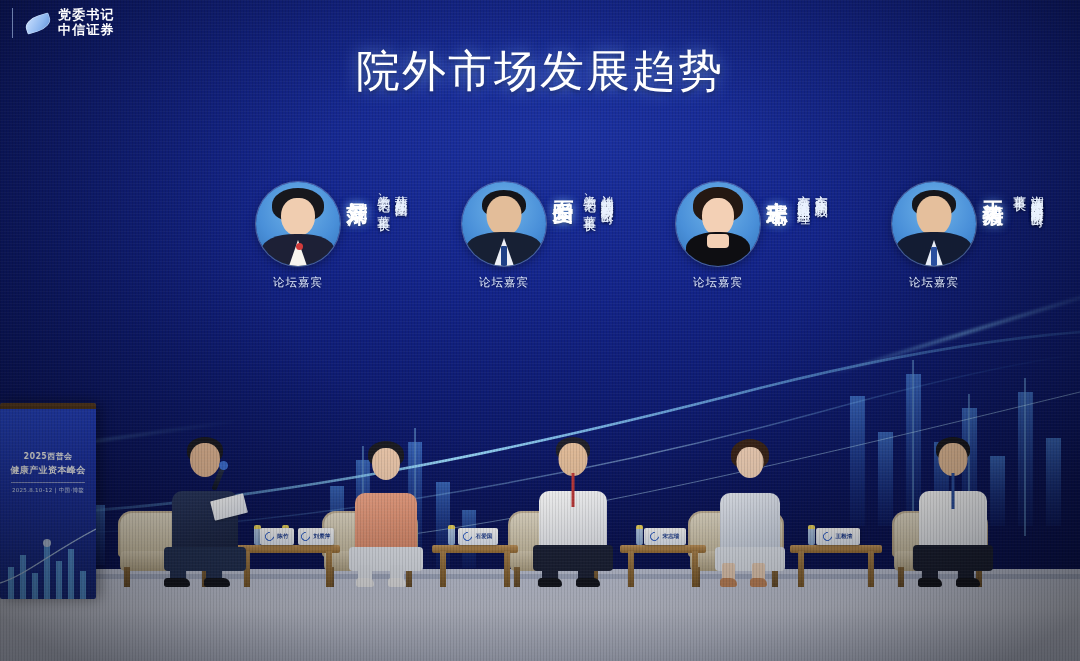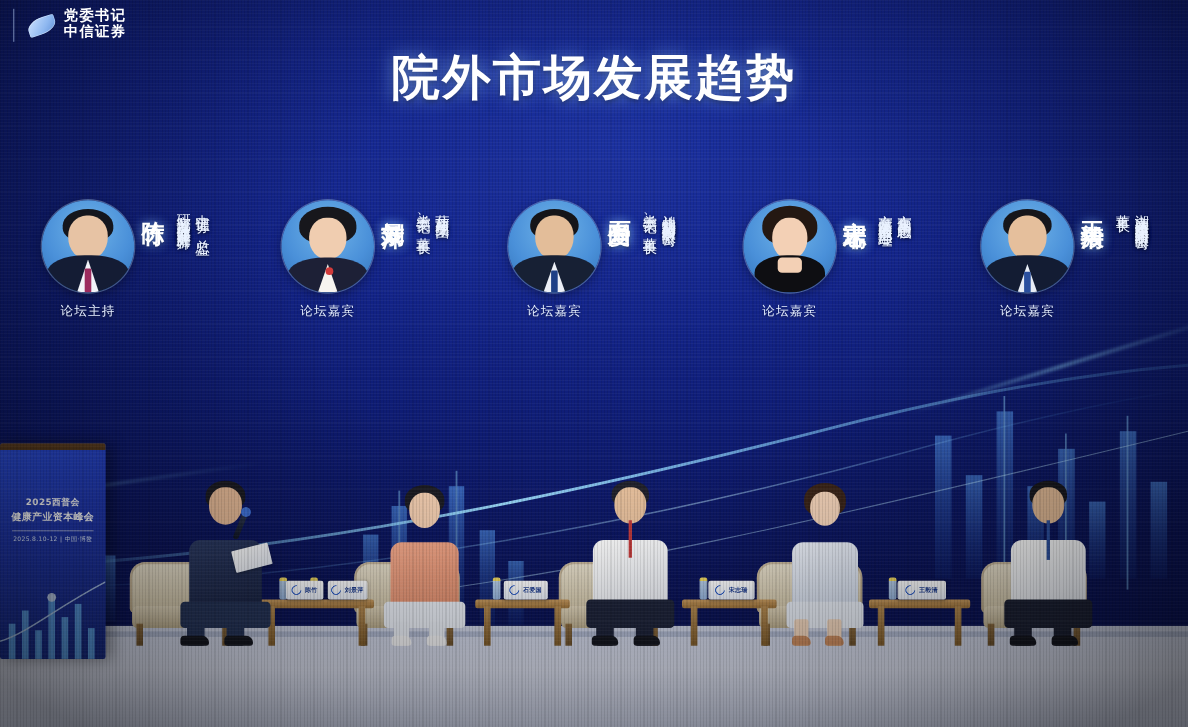--- a/index.html
+++ b/index.html
@@ -57,21 +57,21 @@
   }
   .logo-b-txt{display:flex;flex-direction:column;line-height:1.12;}
   .logo-b-txt span{font-size:13px;font-weight:700;color:#ffffff;letter-spacing:1.2px;}
   
   .title-wrap{position:absolute;left:0;top:46px;width:1080px;text-align:center;z-index:8;}
   .t-line1{
     font-size:38px;font-weight:700;color:#ffffff;letter-spacing:2px;line-height:1.22;
     text-shadow:0 0 14px rgba(140,190,255,.65),0 2px 4px rgba(0,0,0,.45);
   }
   .t-line2{
-    font-size:44px;font-weight:700;color:#ffffff;letter-spacing:2px;line-height:1.22;margin-top:-2px;
+    font-size:44px;font-weight:400;color:#ffffff;letter-spacing:2px;line-height:1.22;margin-top:-2px;
     text-shadow:0 0 16px rgba(140,190,255,.7),0 2px 5px rgba(0,0,0,.45);
   }
   
   .panelists{position:absolute;left:0;top:182px;width:1080px;height:240px;z-index:8;}
   .panelist{position:absolute;top:0;display:flex;align-items:flex-start;}
   .p-photo-col{display:flex;flex-direction:column;align-items:center;width:92px;flex:none;}
   .p-photo{
     width:84px;height:84px;border-radius:50%;overflow:hidden;position:relative;flex:none;
     background:radial-gradient(circle at 50% 32%, #6fb3e8 0%, #4a90d9 55%, #2f6fb5 100%);
     box-shadow:0 0 0 1px rgba(190,225,255,.35),0 3px 10px rgba(0,0,0,.35);
@@ -218,39 +218,20 @@
       </div>
     </div>
   </div>
 
   <div class="title-wrap">
     <div class="t-line2">院外市场发展趋势</div>
   </div>
 
   <div class="panelists">
 
-    <div class="panelist" style="left:34px;">
-      <div class="p-photo-col">
-        <div class="p-photo">
-          <div class="face">
-            <div class="f-hair" style="top:8px;width:46px;height:30px;background:#14161d;"></div>
-            <div class="f-skin" style="top:14px;width:36px;height:40px;background:#e7c3a4;"></div>
-            <div class="f-body" style="width:74px;height:34px;background:#141c34;"></div>
-            <div class="f-shirt" style="width:20px;height:30px;background:#f2f3f8;clip-path:polygon(50% 0,100% 100%,0 100%);"></div>
-            <div class="f-shirt" style="width:6px;height:22px;background:#9c2b5e;bottom:0;border-radius:1px;"></div>
-          </div>
-        </div>
-        <div class="p-role">论坛主持</div>
-      </div>
-      <div class="p-name">陈竹</div>
-      <div class="p-titles">
-        <div class="p-title">中信证券  总监</div>
-        <div class="p-title">研究部首席医疗健康产业分析师</div>
-      </div>
-    </div>
 
     <div class="panelist" style="left:252px;">
       <div class="p-photo-col">
         <div class="p-photo">
           <div class="face">
             <div class="f-hair" style="top:6px;width:52px;height:34px;background:#17171c;"></div>
             <div class="f-skin" style="top:16px;width:34px;height:38px;background:#f0cdb0;"></div>
             <div class="f-body" style="width:72px;height:32px;background:#1d2036;"></div>
             <div class="f-shirt" style="width:18px;height:26px;background:#f7f4ef;clip-path:polygon(50% 0,100% 100%,0 100%);"></div>
             <div style="position:absolute;left:40px;bottom:16px;width:7px;height:7px;border-radius:50%;background:#d23b3b;"></div>

